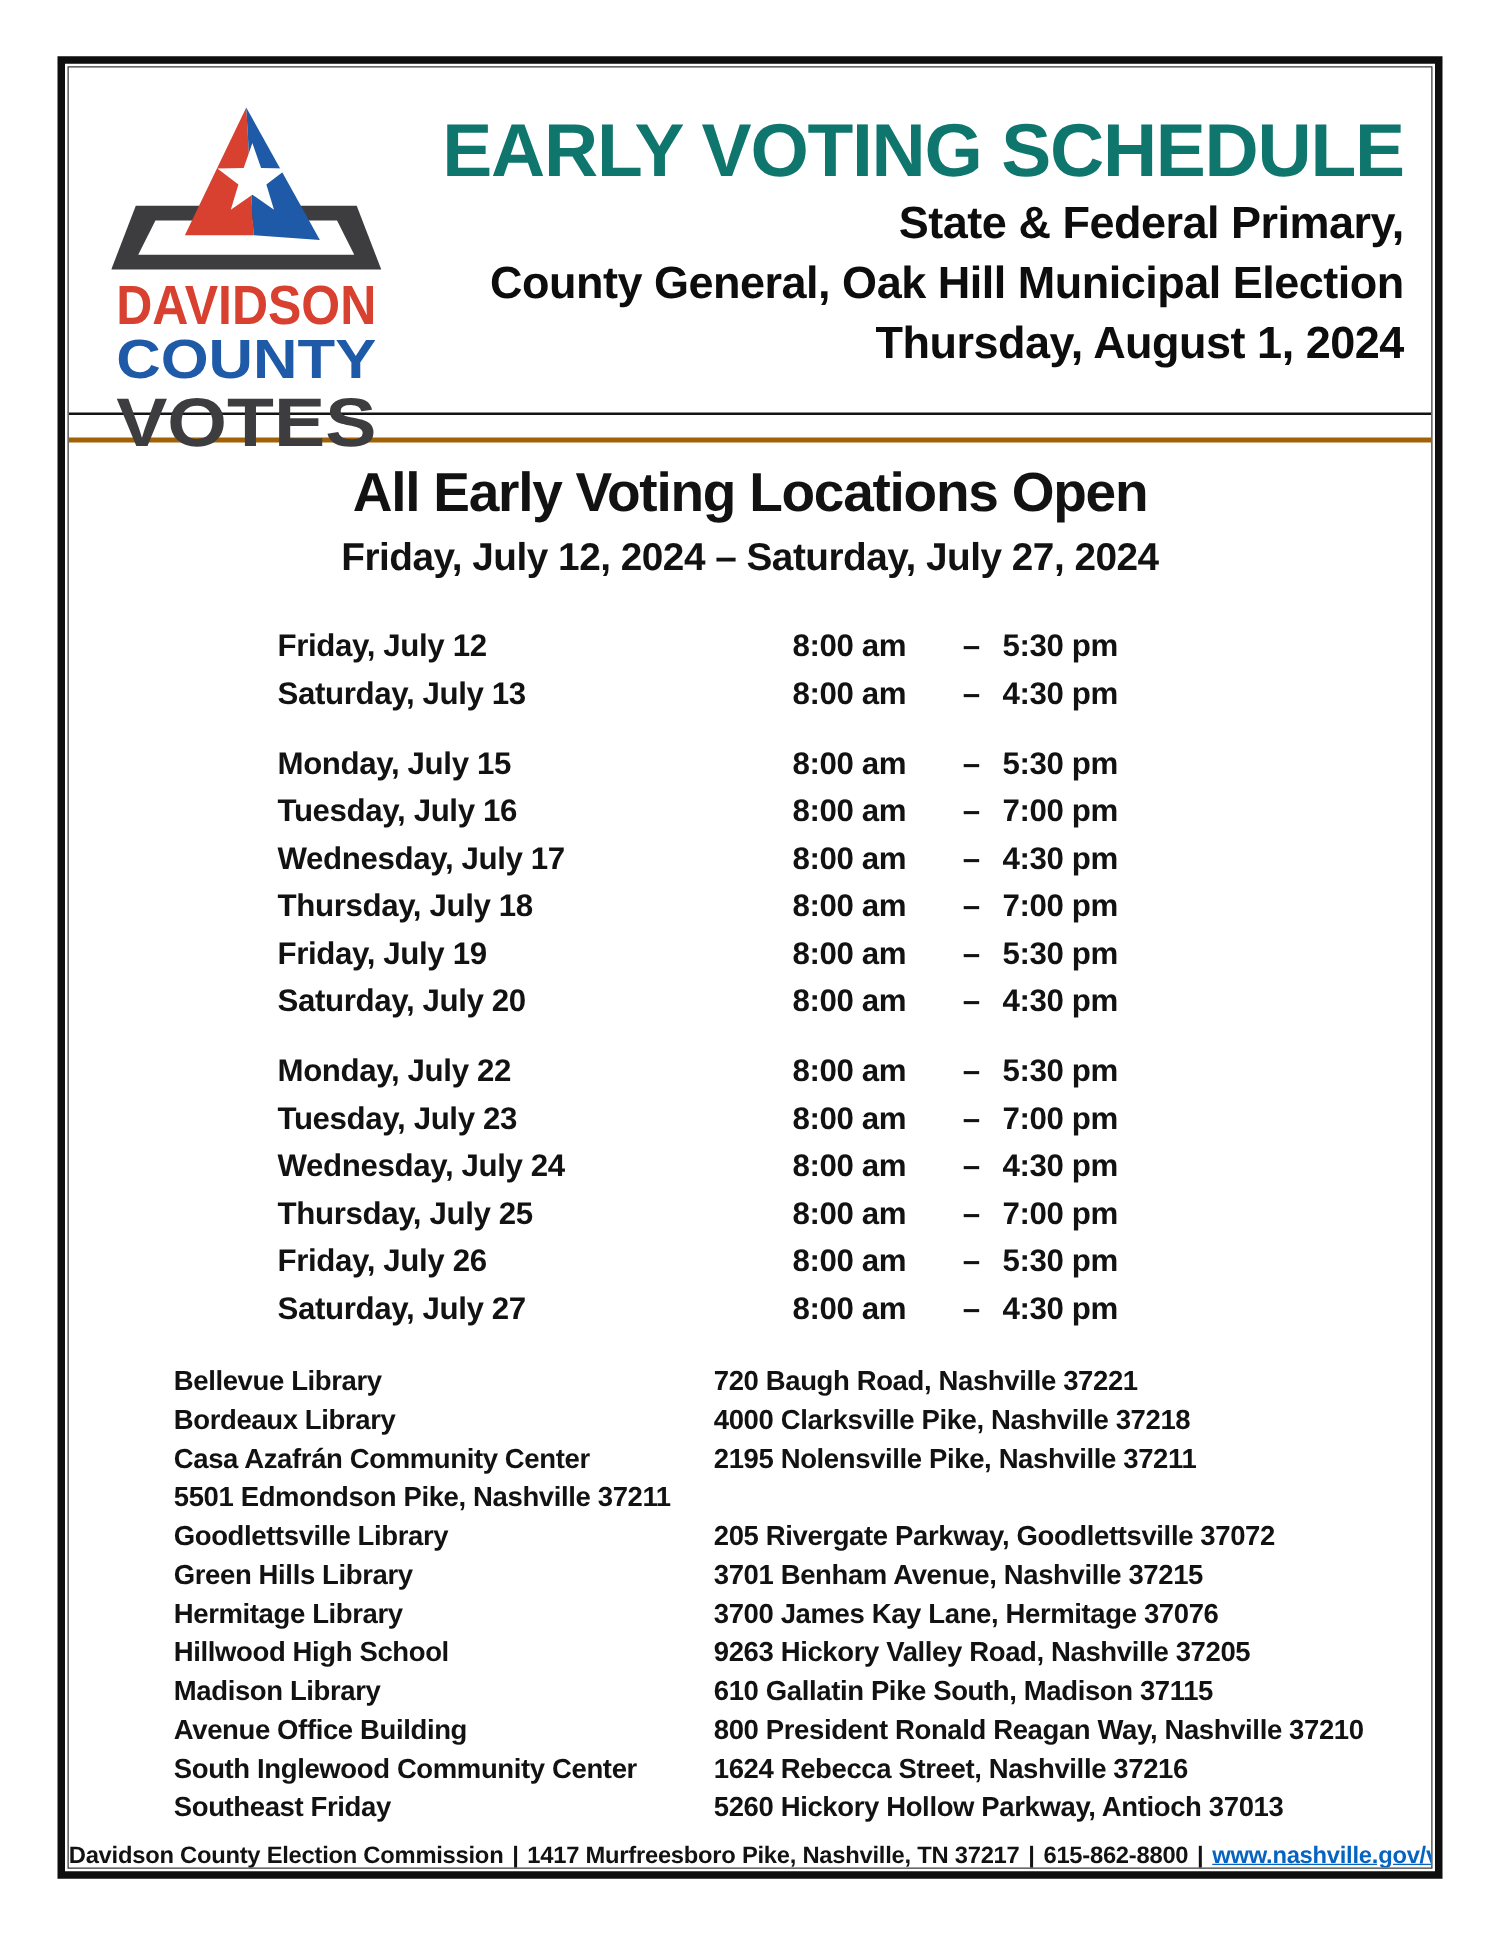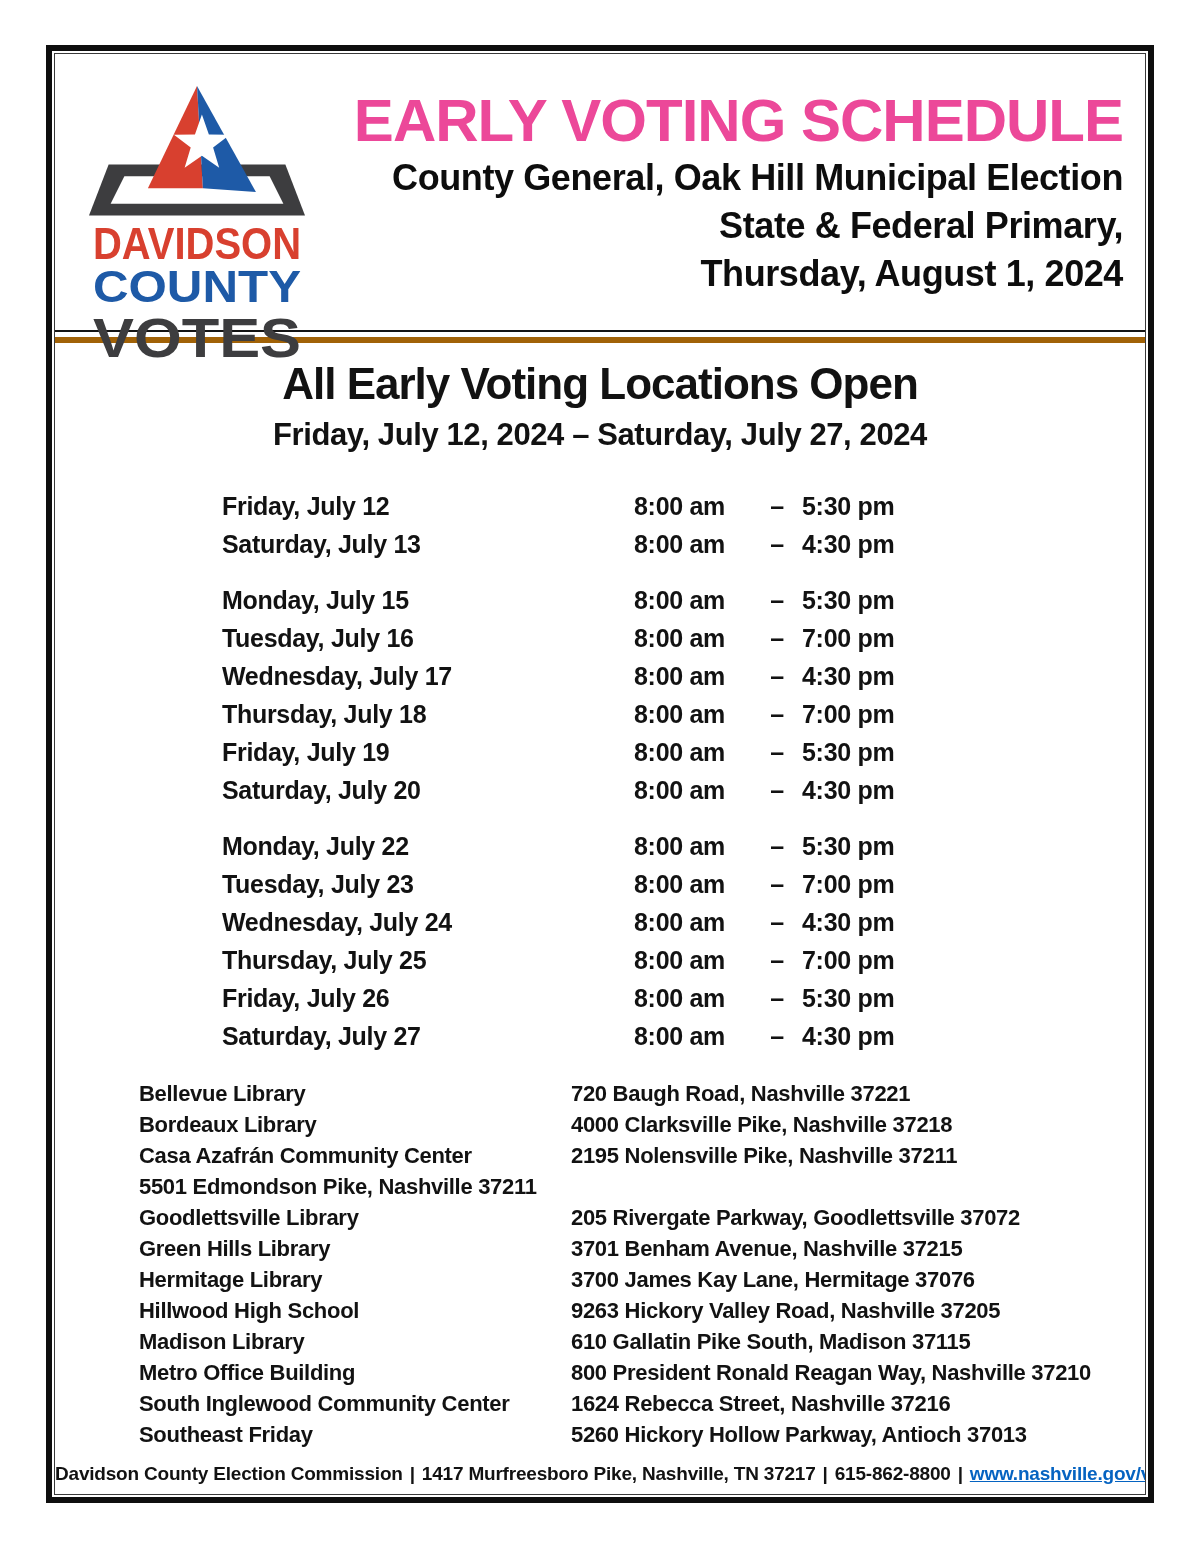--- a/index.html
+++ b/index.html
@@ -23,31 +23,31 @@
     overflow:hidden;
   }
   
   .header {
     display:flex;
     height:278px;
     border-bottom:2px solid #141414;
     padding:20px 14px 0 34px;
   }
   .content {
-    border-top:6px solid #a16207;
-    margin-top:5px;
+    border-top:4px solid #a16207;
+    margin-top:18px;
     height:calc(100% - 283px);
     overflow:hidden;
   }
   .logo-box { width:218px; flex:0 0 218px; margin-top:8px; }
   .title-block { flex:1; text-align:right; padding-right:8px; }
   .page-title {
     margin-top:14px;
     font-size:60px; font-weight:bold; letter-spacing:-1px;
-    line-height:66px; color:#ec4899;
+    line-height:66px; color:#0f766e;
   }
   .subtitle {
     font-size:36px; font-weight:bold; letter-spacing:-0.4px;
     line-height:48px; color:#0d0d0d;
   }
   .subtitle:first-of-type { margin-top:8px; }
   
   .section-heading {
     margin-top:16px;
     text-align:center;
@@ -111,22 +111,22 @@
           <path d="M115,33 L122.1,53.3 L143.5,53.7 L126.4,66.7 L132.6,87.3 L115,75 L97.4,87.3 L103.6,66.7 L86.5,53.7 L107.9,53.3 Z" fill="#ffffff"></path>
 
           <text x="4" y="180" font-size="45" font-weight="bold" fill="#d8402f" textLength="212" lengthAdjust="spacingAndGlyphs">DAVIDSON</text>
           <text x="4" y="224" font-size="45" font-weight="bold" fill="#1e5aa7" textLength="212" lengthAdjust="spacingAndGlyphs">COUNTY</text>
           <text x="4" y="280" font-size="56" font-weight="bold" fill="#3d3d3f" textLength="212" lengthAdjust="spacingAndGlyphs">VOTES</text>
         </svg>
       </div>
 
       <div class="title-block">
         <div class="page-title">EARLY VOTING SCHEDULE</div>
+        <div class="subtitle">State &amp; Federal Primary,</div>
         <div class="subtitle">County General, Oak Hill Municipal Election</div>
-        <div class="subtitle">State &amp; Federal Primary,</div>
         <div class="subtitle">Thursday, August 1, 2024</div>
       </div>
     </div>
 
     <div class="content">
 
       <div class="section-heading">All Early Voting Locations Open</div>
       <div class="date-range">Friday, July 12, 2024 – Saturday, July 27, 2024</div>
 
       <div class="schedule">
@@ -255,21 +255,21 @@
         </div>
         <div class="loc-row">
           <span class="loc-name">Hillwood High School</span>
           <span class="loc-address">9263 Hickory Valley Road, Nashville 37205</span>
         </div>
         <div class="loc-row">
           <span class="loc-name">Madison Library</span>
           <span class="loc-address">610 Gallatin Pike South, Madison 37115</span>
         </div>
         <div class="loc-row">
-          <span class="loc-name">Metro Office Building</span>
+          <span class="loc-name">Avenue Office Building</span>
           <span class="loc-address">800 President Ronald Reagan Way, Nashville 37210</span>
         </div>
         <div class="loc-row">
           <span class="loc-name">South Inglewood Community Center</span>
           <span class="loc-address">1624 Rebecca Street, Nashville 37216</span>
         </div>
         <div class="loc-row">
           <span class="loc-name">Southeast Friday</span>
           <span class="loc-address">5260 Hickory Hollow Parkway, Antioch 37013</span>
         </div>

